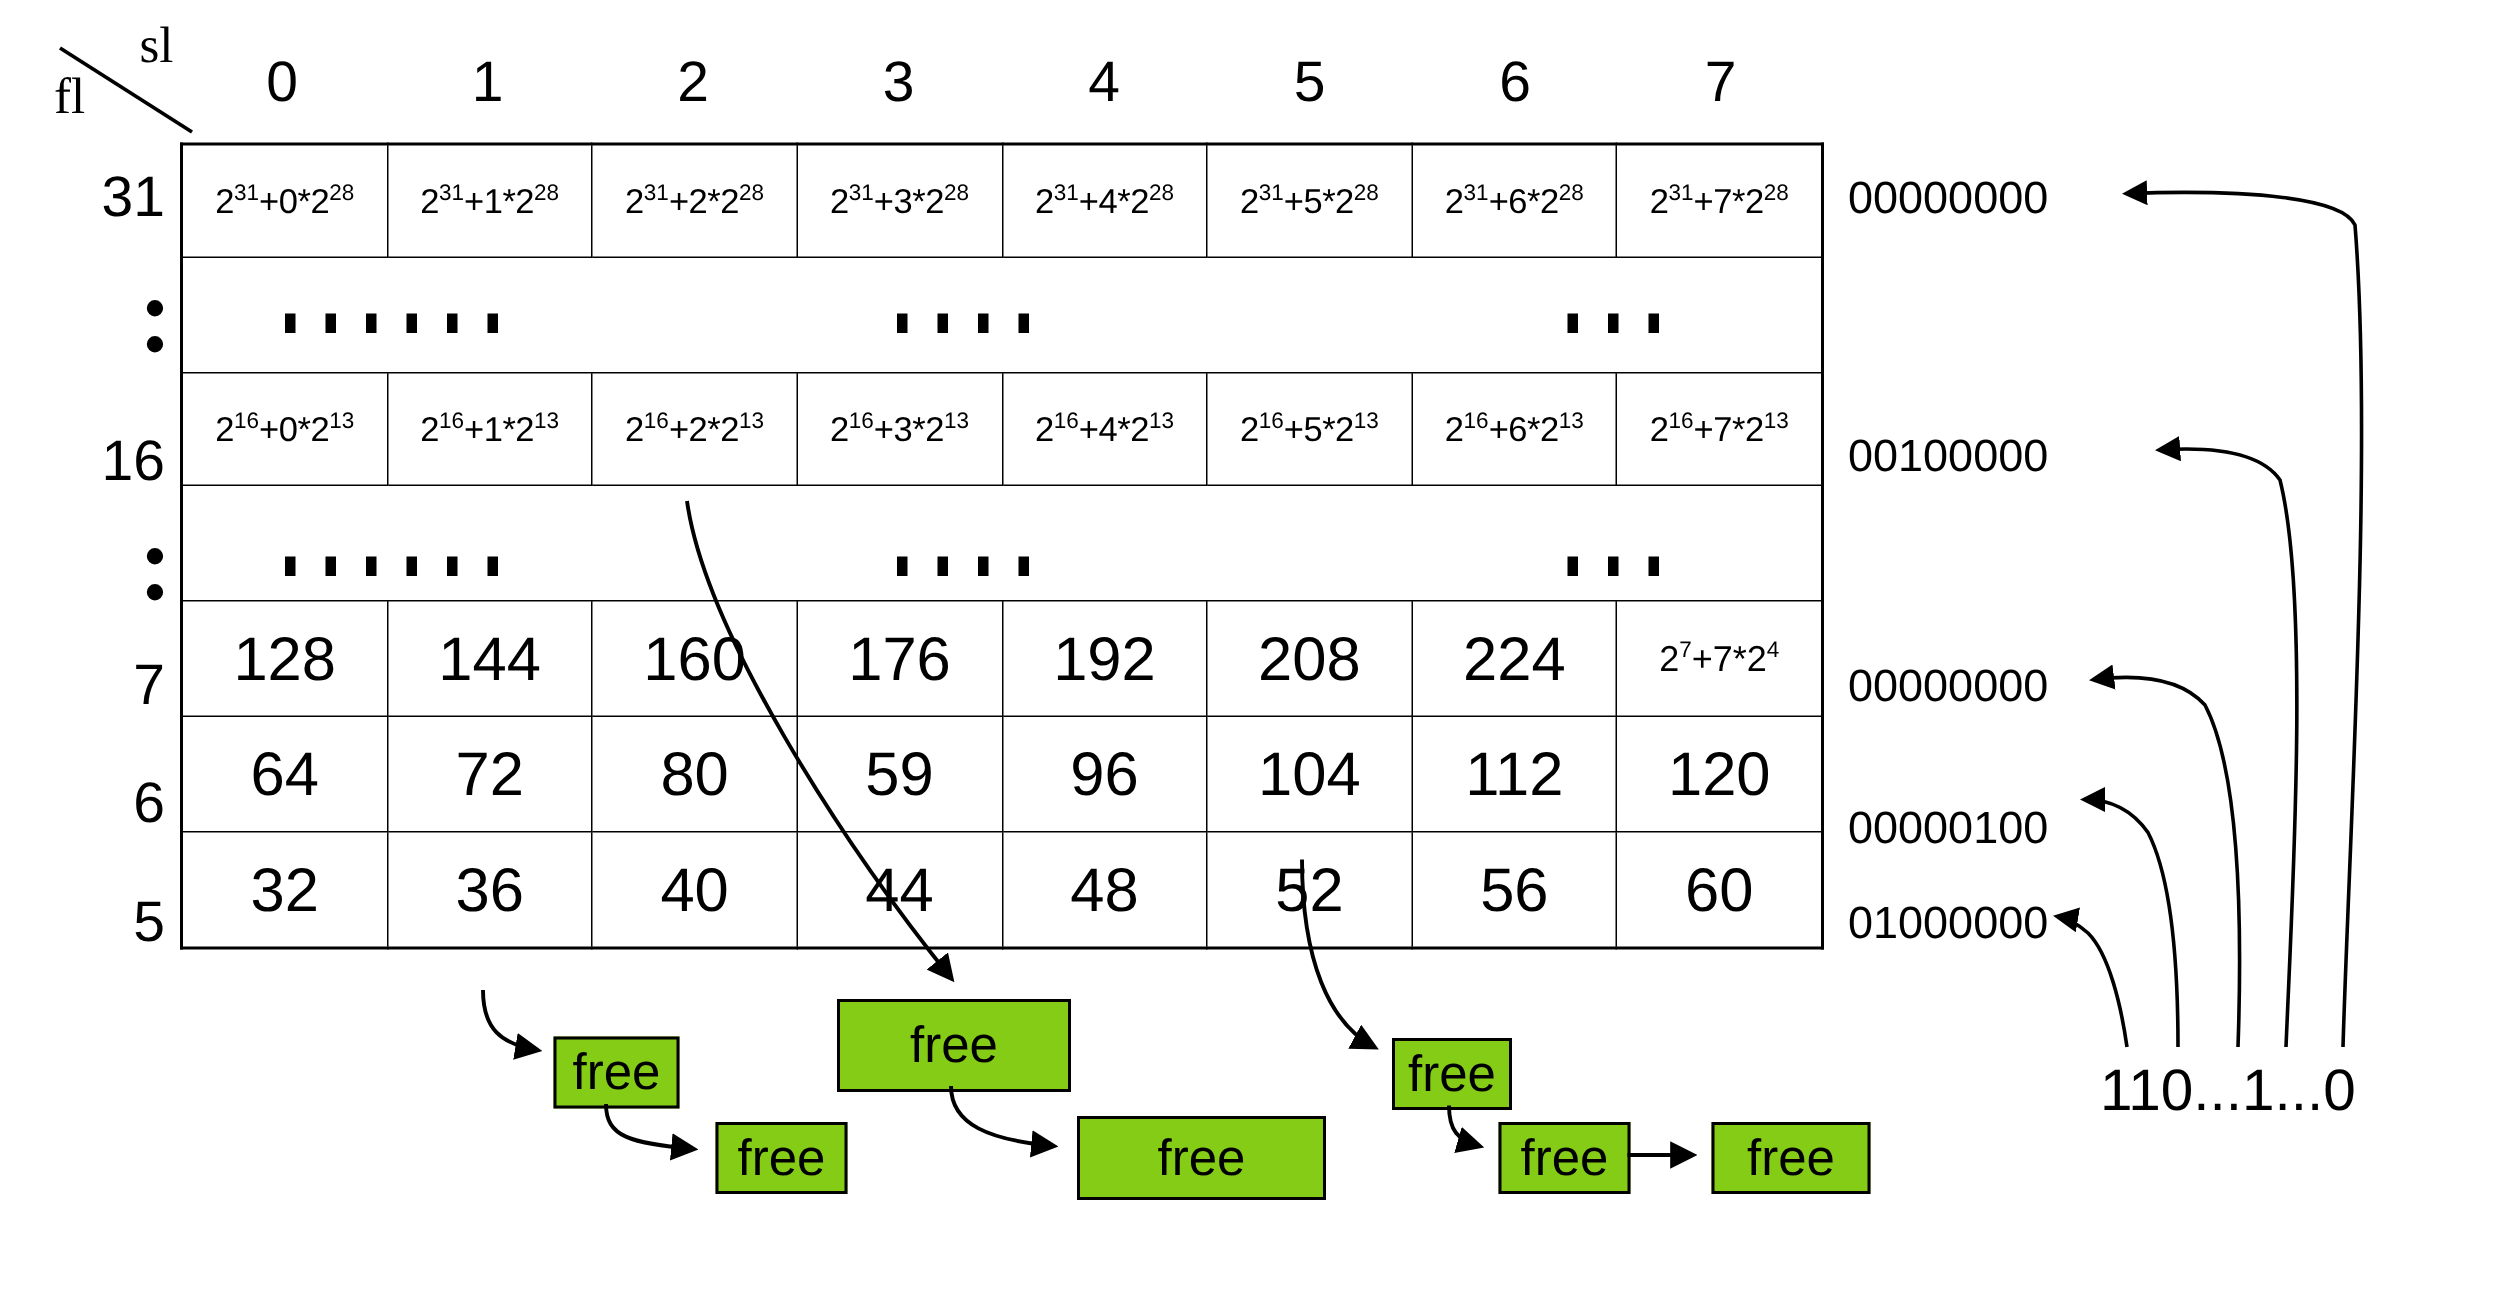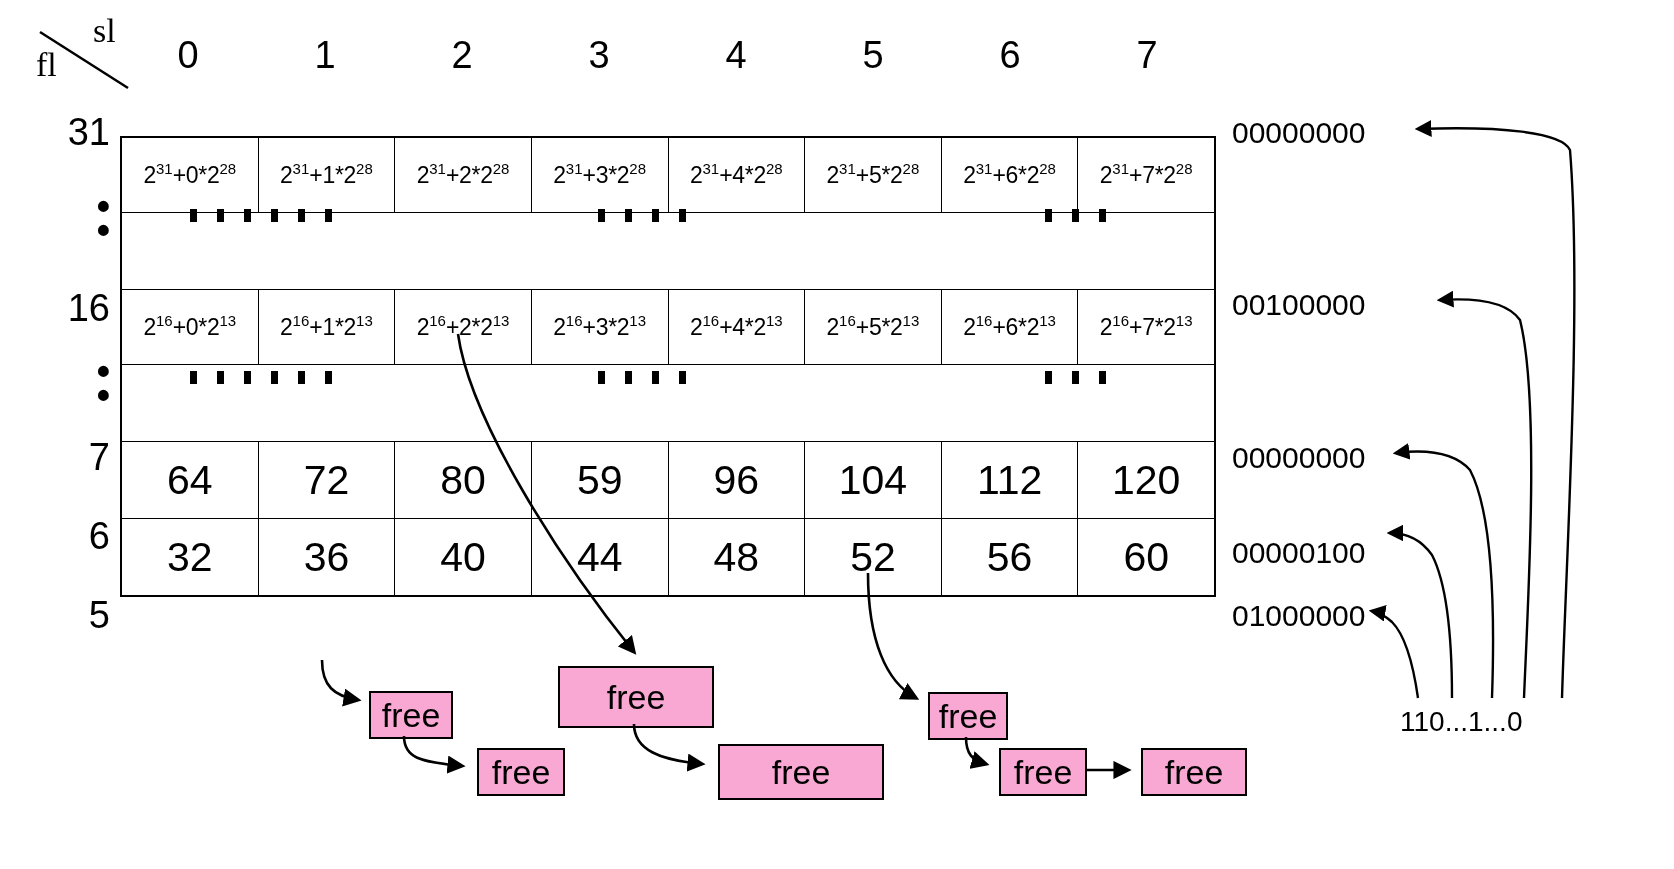--- a/index.html
+++ b/index.html
@@ -14,21 +14,21 @@
   #corner-fl{position:absolute;left:36px;top:48px;font-family:"Liberation Serif",serif;
              font-size:34px;line-height:1;text-align:center;}
   #corner-slash{position:absolute;left:36px;top:28px;width:96px;height:62px;}
 
   
   .colhead{position:absolute;top:36px;width:136px;text-align:center;
            font-size:38px;line-height:1;}
 
   
   #grid{position:absolute;left:120px;top:95px;width:1096px;
-        border:2px solid #000;border-collapse:collapse;margin-top:41px;}
+        border:2px solid #000;border-collapse:collapse;}
   #grid td{border:1px solid #000;padding:0;width:137px;height:38px;
            text-align:center;vertical-align:middle;background:#fff;}
   #grid tr.pow td{height:74px;}
   #grid tr.num td{height:76px;}
   #grid tr.dots td{height:76px;border-left:1px solid #000;border-right:1px solid #000;}
   td.gray{background:#cfcfcf;}
 
   .pow-txt{font-size:23px;white-space:nowrap;letter-spacing:-0.3px;}
   .pow-txt sup{font-size:15px;vertical-align:super;letter-spacing:0;}
   .num-txt{font-size:41px;}
@@ -42,25 +42,25 @@
            font-size:38px;line-height:0.62;font-weight:bold;}
 
   
   .dotgroup{position:absolute;display:flex;}
   .dotgroup i{display:block;width:7px;height:13px;background:#000;margin-right:20px;}
 
   
   #sl-title{position:absolute;left:1232px;top:36px;font-size:38px;white-space:nowrap;}
   .bitmap{position:absolute;left:1232px;font-size:30px;white-space:nowrap;}
 
-  #fl-bits{position:absolute;left:1400px;top:706px;font-size:28px;white-space:nowrap;}
+  #fl-bits{position:absolute;left:1400px;top:706px;font-size:39px;white-space:nowrap;}
   #fl-title{position:absolute;left:1398px;top:745px;font-size:36px;white-space:nowrap;}
 
   
-  .freebox{position:absolute;border:2px solid #000;background:#f9a8d4;
+  .freebox{position:absolute;border:2px solid #000;background:#84cc16;
            display:flex;align-items:center;justify-content:center;
            font-size:34px;line-height:1;}
 
   svg.overlay{position:absolute;left:0;top:0;width:1674px;height:869px;
               pointer-events:none;overflow:visible;}
 </style>
 </head>
 <body>
 
 <div id="stage">
@@ -110,20 +110,30 @@
       <td><span class="pow-txt">2<sup>16</sup>+3*2<sup>13</sup></span></td>
       <td><span class="pow-txt">2<sup>16</sup>+4*2<sup>13</sup></span></td>
       <td><span class="pow-txt">2<sup>16</sup>+5*2<sup>13</sup></span></td>
       <td><span class="pow-txt">2<sup>16</sup>+6*2<sup>13</sup></span></td>
       <td><span class="pow-txt">2<sup>16</sup>+7*2<sup>13</sup></span></td>
     </tr>
     <tr class="dots">
       <td colspan="8"></td>
     </tr>
     <tr class="num">
+      <td><span class="num-txt">128</span></td>
+      <td><span class="num-txt">144</span></td>
+      <td><span class="num-txt">160</span></td>
+      <td><span class="num-txt">176</span></td>
+      <td><span class="num-txt">192</span></td>
+      <td><span class="num-txt">208</span></td>
+      <td><span class="num-txt">224</span></td>
+      <td><span class="num-small">2<sup>7</sup>+7*2<sup>4</sup></span></td>
+    </tr>
+    <tr class="num">
       <td><span class="num-txt">64</span></td>
       <td><span class="num-txt">72</span></td>
       <td><span class="num-txt">80</span></td>
       <td><span class="num-txt">59</span></td>
       <td><span class="num-txt">96</span></td>
       <td class="gray"><span class="num-txt">104</span></td>
       <td><span class="num-txt">112</span></td>
       <td><span class="num-txt">120</span></td>
     </tr>
     <tr class="num">

